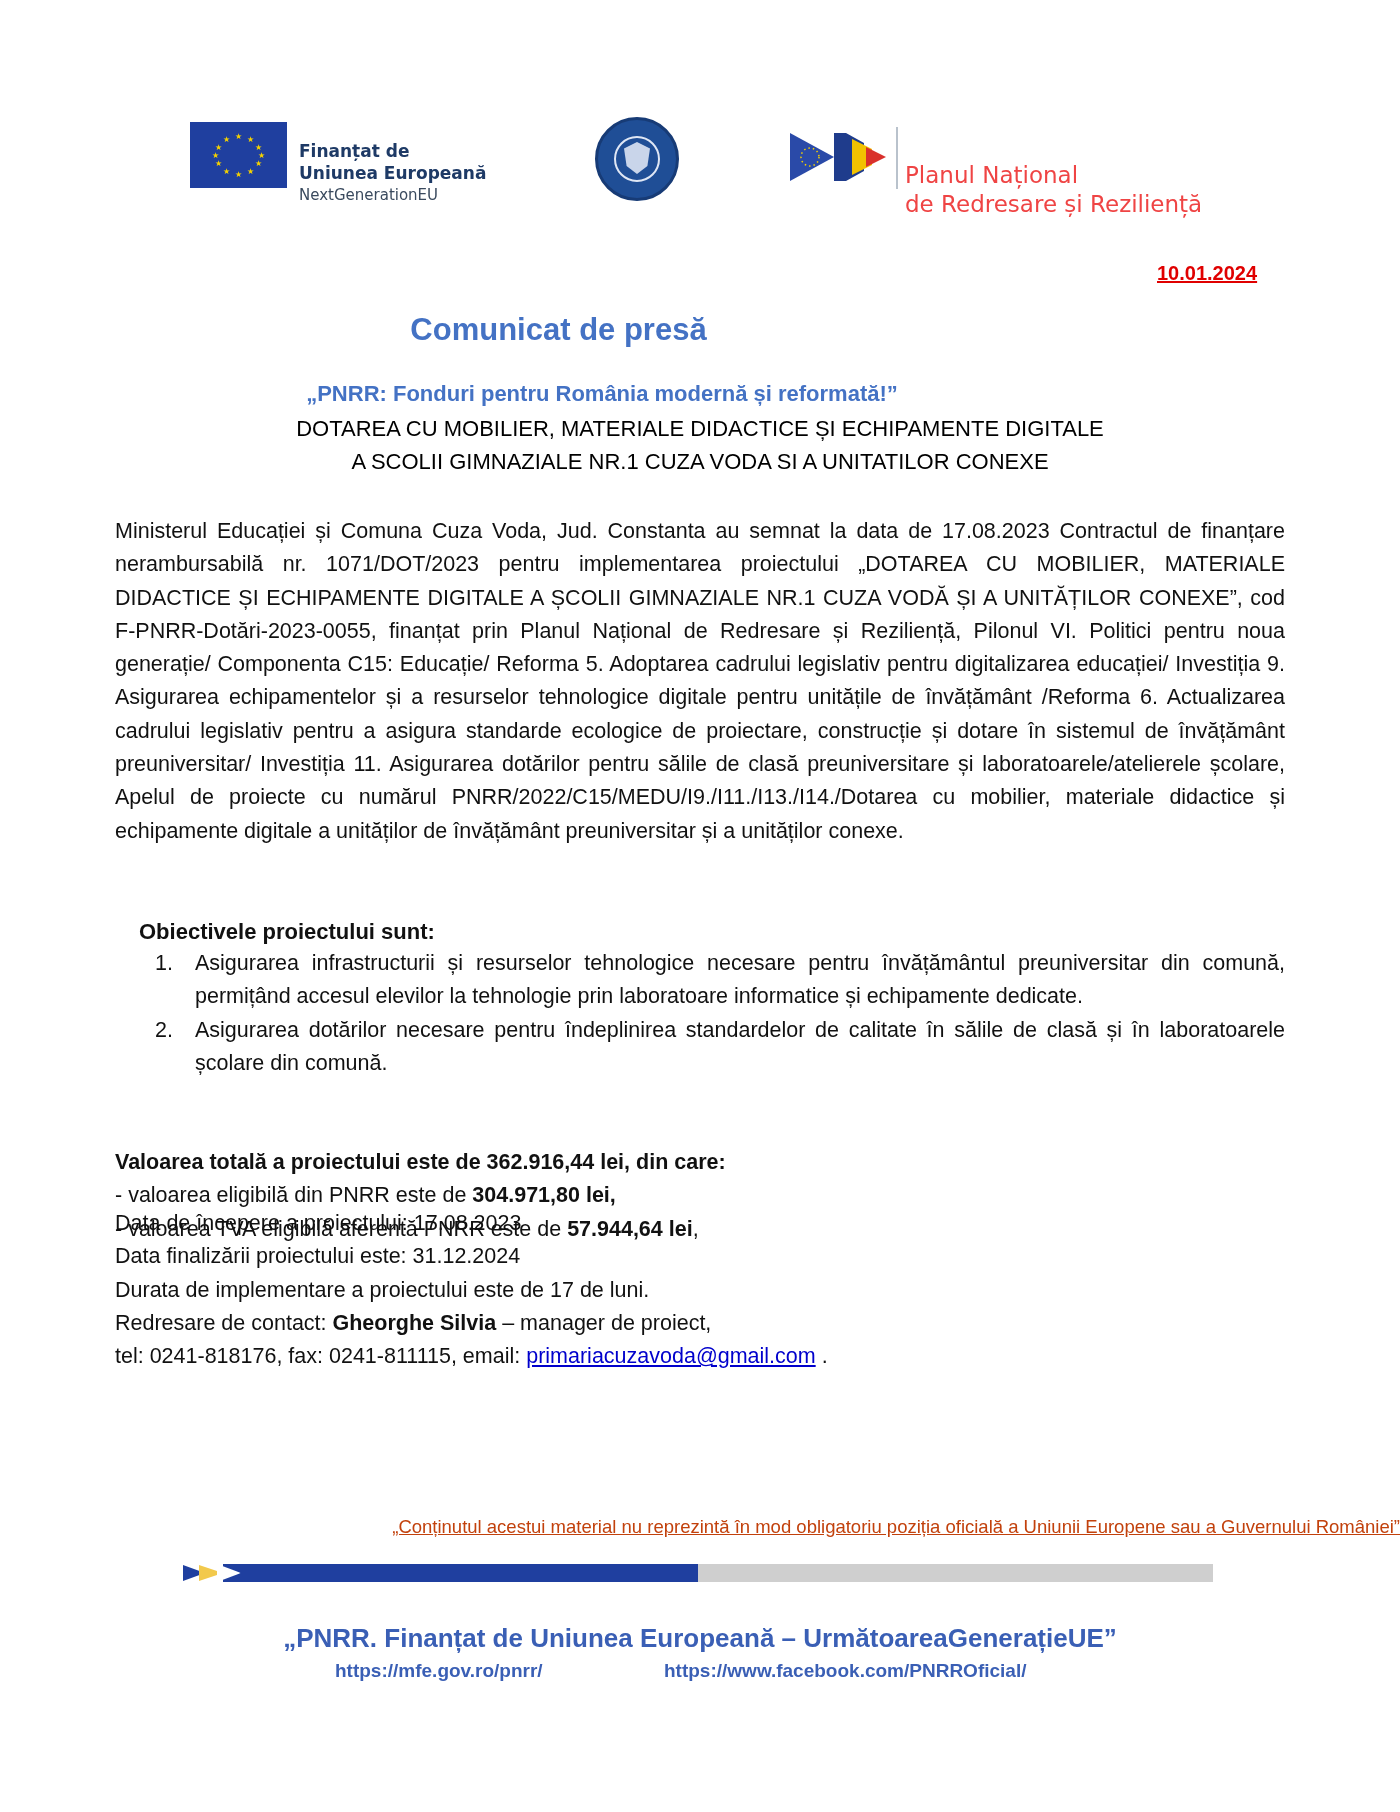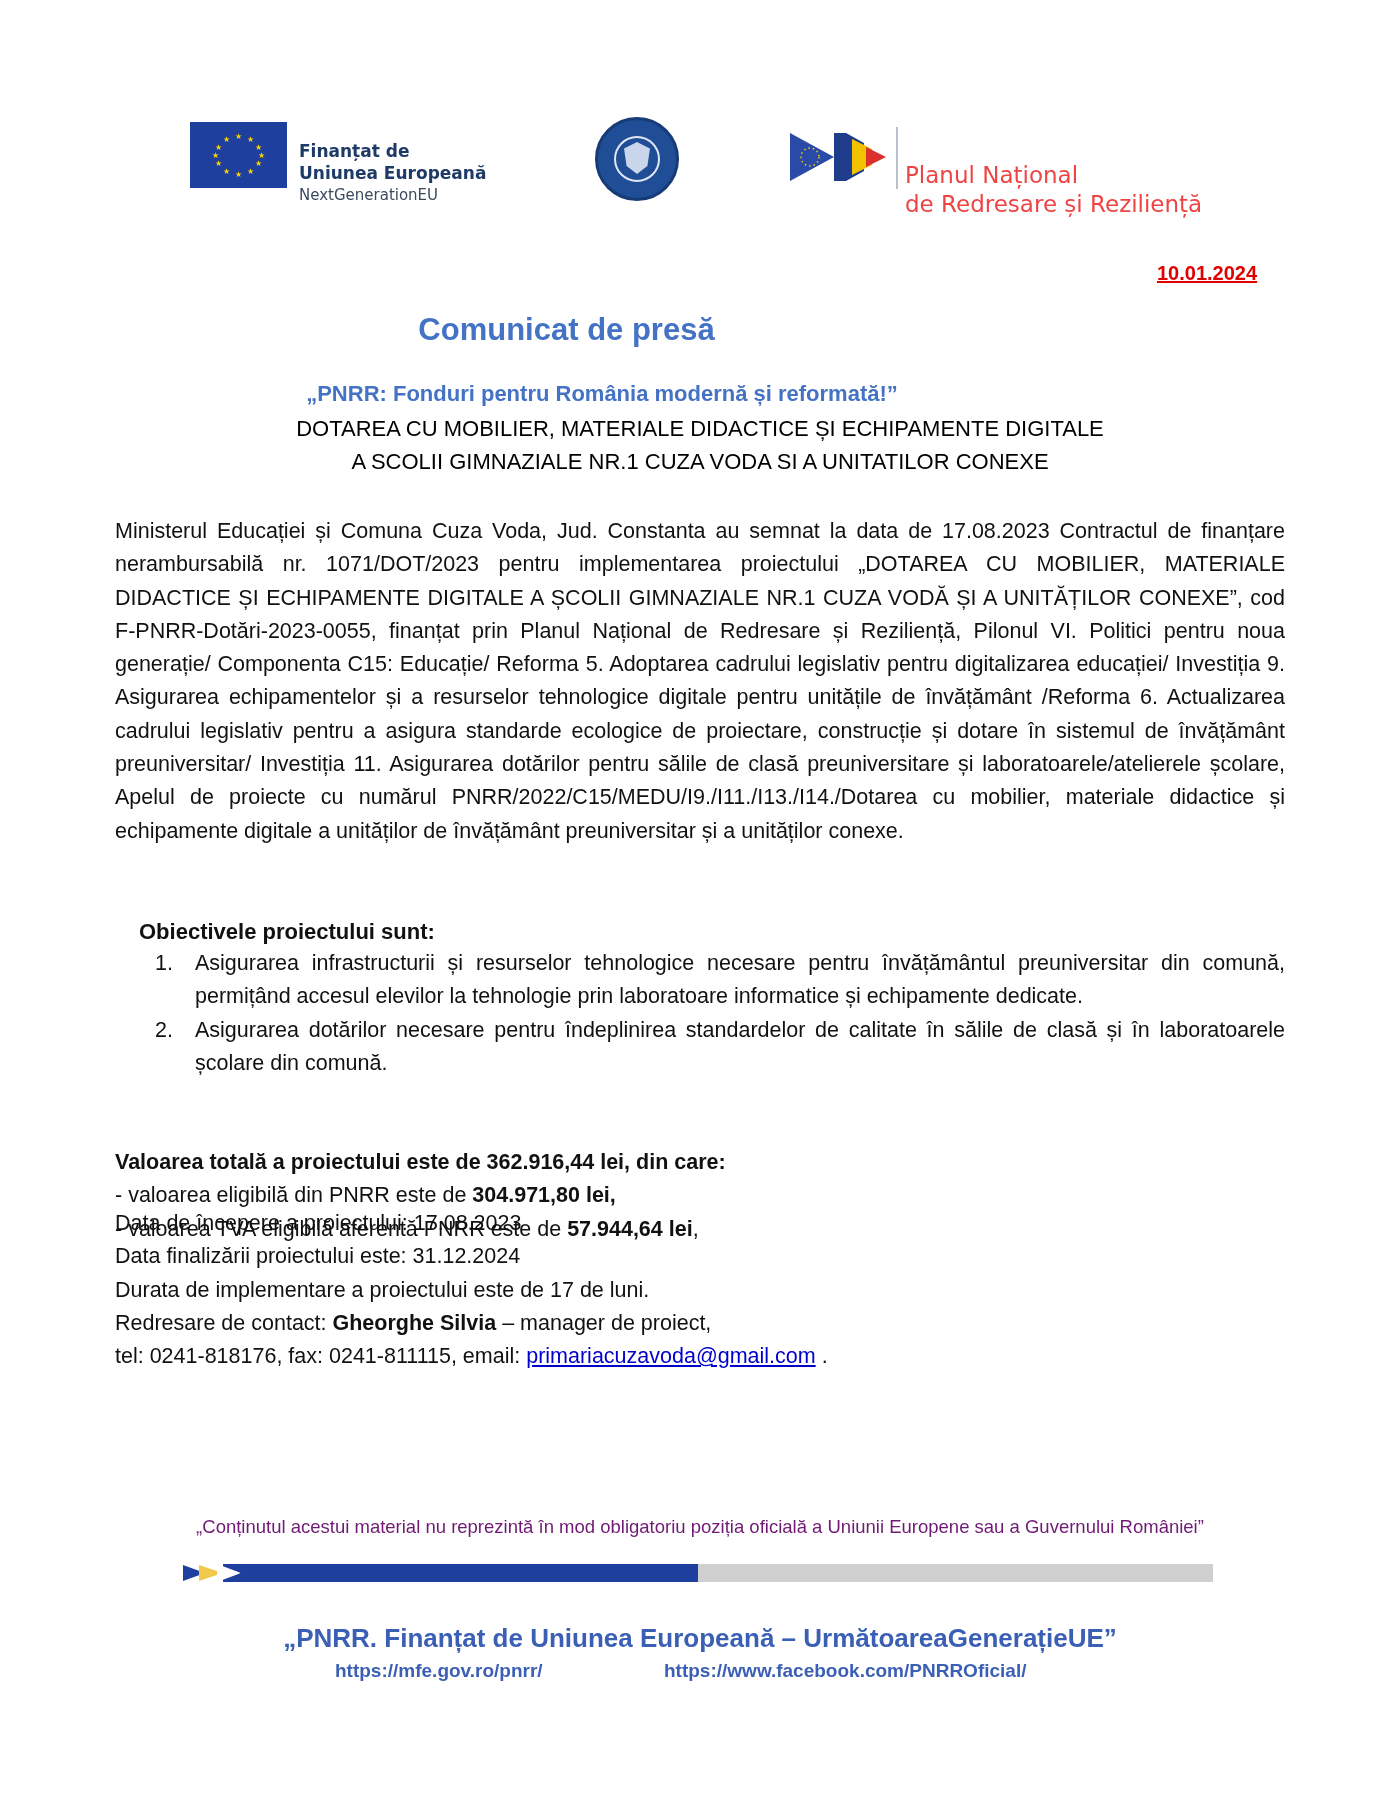--- a/index.html
+++ b/index.html
@@ -26,42 +26,42 @@
   .pnrr-mark { position: absolute; left: 0; top: 4px; width: 100px; height: 56px; }
   .pnrr-sep { position: absolute; left: 106px; top: 2px; width: 2px; height: 62px; background: #b9c2cc; }
   .pnrr-text { position: absolute; left: 115px; top: 2px; font-family: "DejaVu Sans", sans-serif;
                font-size: 23px; line-height: 29px; color: #ef4444; white-space: nowrap; margin-top: 34px; }
 
   
   .date { left: 1157px; top: 262px; font-family: "Liberation Sans", sans-serif; font-weight: bold;
           font-size: 20px; color: #e00000; text-decoration: underline; }
 
   
-  .title { left: 12px; width: 1109px; top: 312px; text-align: center; font-weight: bold; font-size: 31px; color: #4472c4; }
+  .title { left: 4px; width: 1109px; top: 312px; text-align: center; font-weight: bold; font-size: 31px; color: #4472c4; }
   .slogan { left: 0; width: 1204px; top: 381px; text-align: center; font-weight: bold; font-size: 22px; color: #4472c4; }
   .headline { left: 0; width: 1400px; top: 412px; text-align: center; font-weight: normal; font-size: 22px;
               line-height: 33px; color: #000; }
   .headline span { display: block; }
 
   
   .body-text { left: 115px; width: 1170px; font-size: 21.5px; line-height: 33.3px; color: #111; }
   .para1 { top: 515px; text-align: justify; }
   .obj-heading { top: 915px; font-weight: bold; font-size: 22px; margin-left: 24px; }
   .obj-list { left: 115px; width: 1170px; top: 947px; margin: 0; padding: 0; list-style: none; font-size: 21.5px; line-height: 33.3px; }
   .obj-list li { position: relative; padding-left: 80px; text-align: justify; }
   .obj-list li .num { position: absolute; left: 40px; top: 0; }
   .values { top: 1146px; }
   .values .row { display: block; white-space: nowrap; }
   .b { font-weight: bold; }
   .dates { top: 1207px; }
   .dates .row { display: block; white-space: nowrap; }
   .email-link { color: #0000cc; text-decoration: underline; }
 
   
-  .disclaimer { left: 0; width: 1400px; top: 1516px; text-align: center; font-size: 18.5px; color: #701a75; }
+  .disclaimer { left: 0; width: 1400px; top: 1516px; text-align: right; font-size: 18.5px; color: #c2410c; text-decoration: underline; }
   .footer-bar { left: 183px; top: 1564px; width: 1030px; height: 18px; }
   .bar-blue { position: absolute; left: 40px; top: 0; width: 475px; height: 18px; background: #1f3f9f; }
   .bar-grey { position: absolute; left: 515px; top: 0; width: 515px; height: 18px; background: #cfcfcf; }
   .bar-arrows { position: absolute; left: 0; top: 0; width: 70px; height: 18px; }
   .footer-slogan { left: 0; width: 1400px; top: 1623px; text-align: center; font-weight: bold; font-size: 26px; color: #3a5fb5; }
   .footer-links { left: 0; width: 1400px; top: 1660px; font-weight: bold; font-size: 19px; color: #3a5fb5; }
   .footer-links .l1 { position: absolute; left: 335px; white-space: nowrap; }
   .footer-links .l2 { position: absolute; left: 664px; white-space: nowrap; }
 </style>
 </head>

